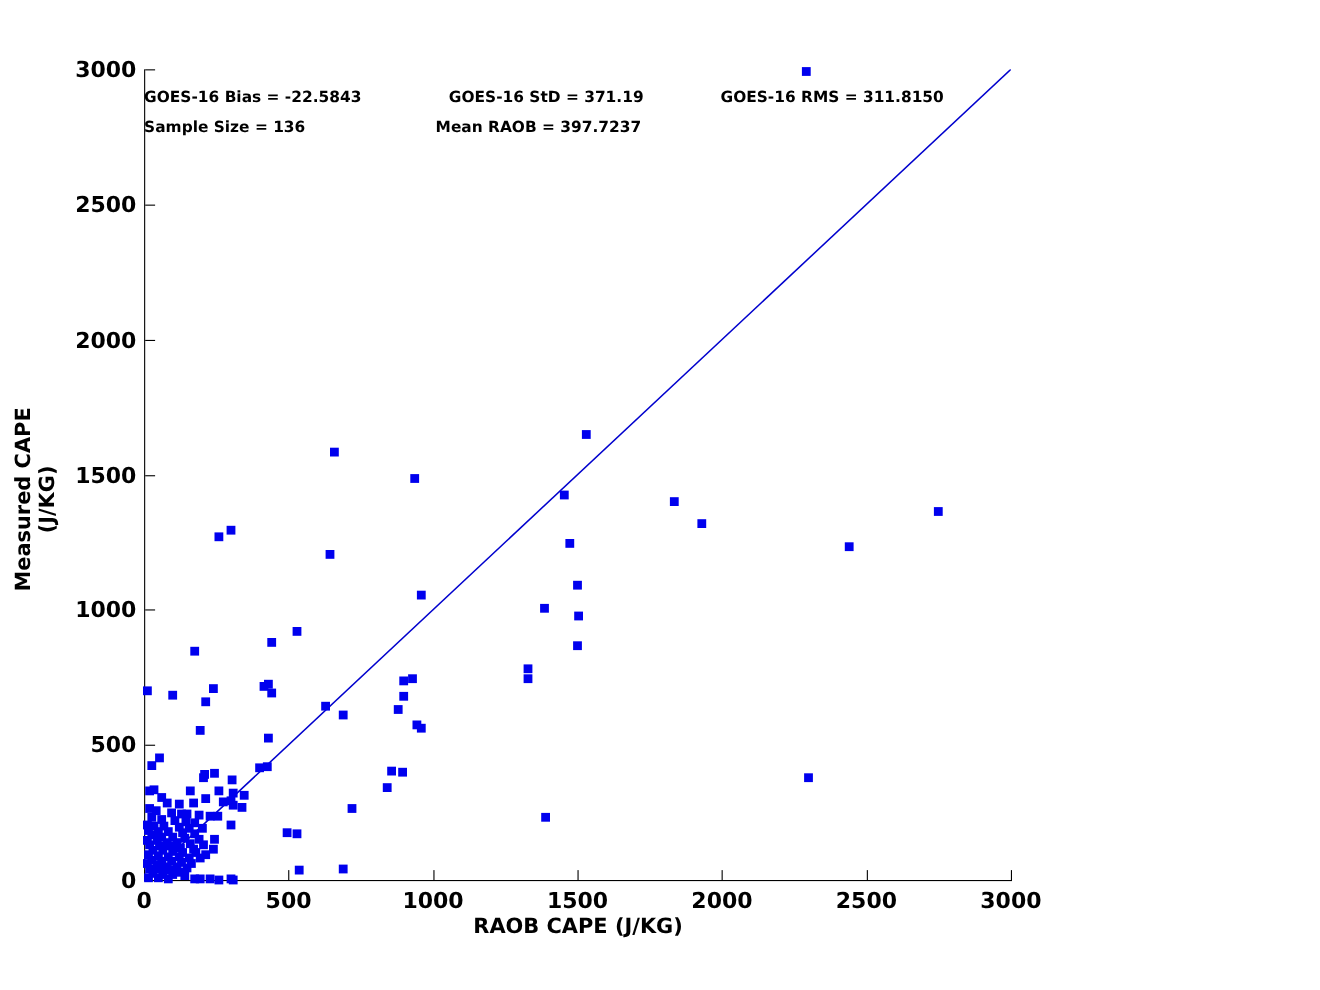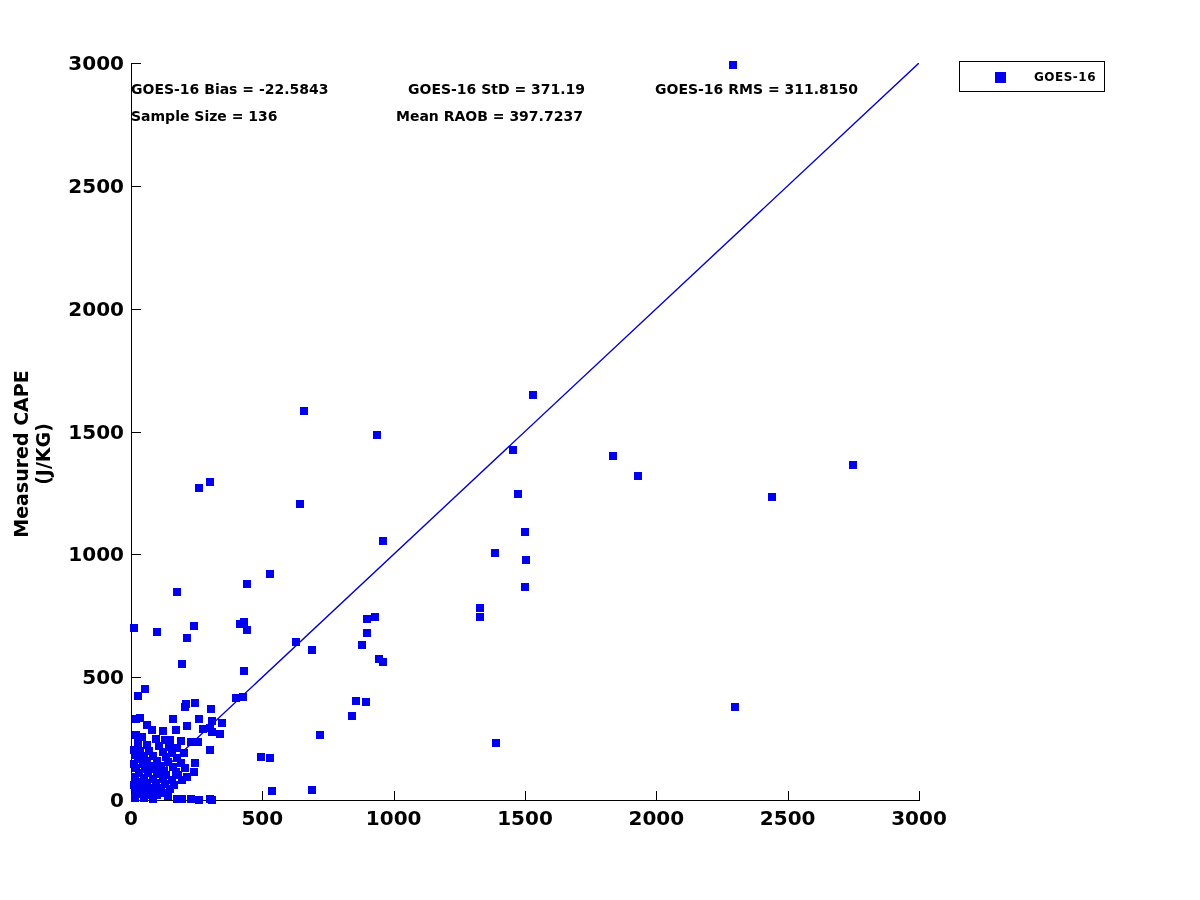--- a/index.html
+++ b/index.html
@@ -180,24 +180,20 @@
 
 <div id="page">
 
 
   <div class="stat" style="left:131px; top:81px;">GOES-16 Bias = -22.5843</div>
   <div class="stat" style="left:408px; top:81px;">GOES-16 StD = 371.19</div>
   <div class="stat" style="left:655px; top:81px;">GOES-16 RMS = 311.8150</div>
   <div class="stat" style="left:131px; top:108px;">Sample Size = 136</div>
   <div class="stat" style="left:396px; top:108px;">Mean RAOB = 397.7237</div>
 
-  <div id="legend">
-    <div id="legend-swatch"></div>
-    <div id="legend-label">GOES-16</div>
-  </div>
 
   <div id="axis-left"></div>
   <div id="axis-bottom"></div>
 
   <div id="ytick-marks">
       <div class="tick-y" style="top: 800px;"></div>
       <div class="tick-y" style="top: 677px;"></div>
       <div class="tick-y" style="top: 554px;"></div>
       <div class="tick-y" style="top: 432px;"></div>
       <div class="tick-y" style="top: 309px;"></div>
@@ -225,20 +221,21 @@
   <div id="xtick-labels">
       <div class="xlabel-text" style="left: 131px;">0</div>
       <div class="xlabel-text" style="left: 262.333px;">500</div>
       <div class="xlabel-text" style="left: 393.667px;">1000</div>
       <div class="xlabel-text" style="left: 525px;">1500</div>
       <div class="xlabel-text" style="left: 656.333px;">2000</div>
       <div class="xlabel-text" style="left: 787.667px;">2500</div>
       <div class="xlabel-text" style="left: 919px;">3000</div>
     </div>
 
+  <div id="x-axis-title">RAOB CAPE (J/KG)</div>
   <div id="y-axis-title">Measured CAPE (J/KG)</div>
 
   <div id="plot-area">
     <svg id="refline" viewBox="0 0 788 737" preserveAspectRatio="none">
         <line x1="0" y1="737" x2="788" y2="0" stroke="#0000cd" stroke-width="1.4"></line>
       </svg>
     <div id="scatter-layer">
         <div class="pt" style="left: 601.507px; top: 2.45667px; background: rgb(0, 0, 238);"></div>
         <div class="pt" style="left: 401.88px; top: 331.65px; background: rgb(0, 0, 238);"></div>
         <div class="pt" style="left: 173.36px; top: 347.618px; background: rgb(0, 0, 238);"></div>

